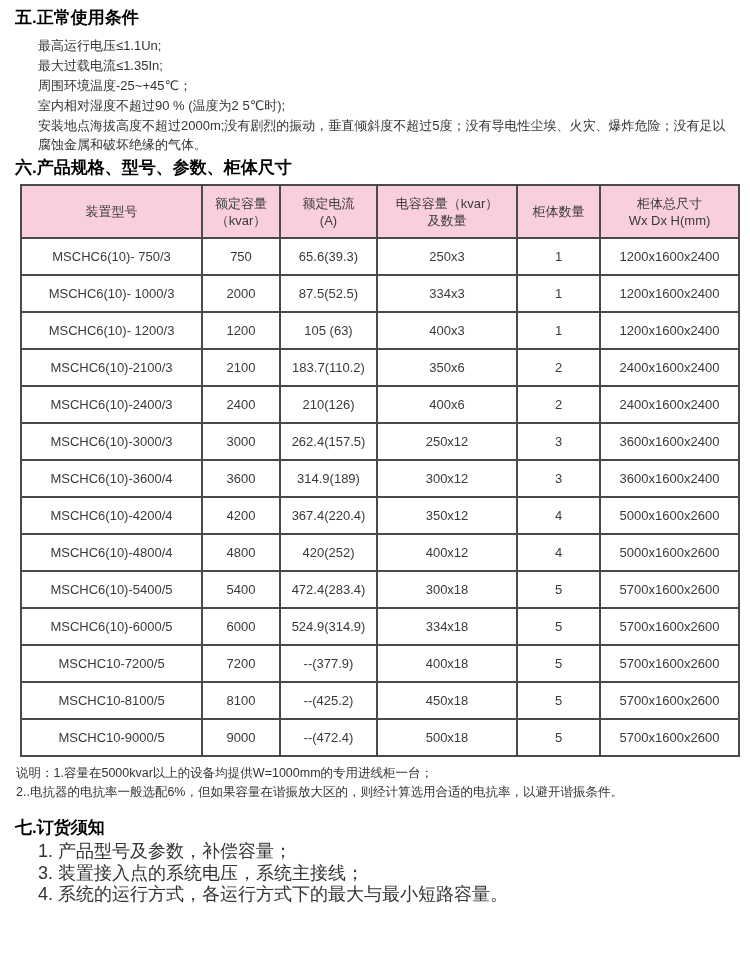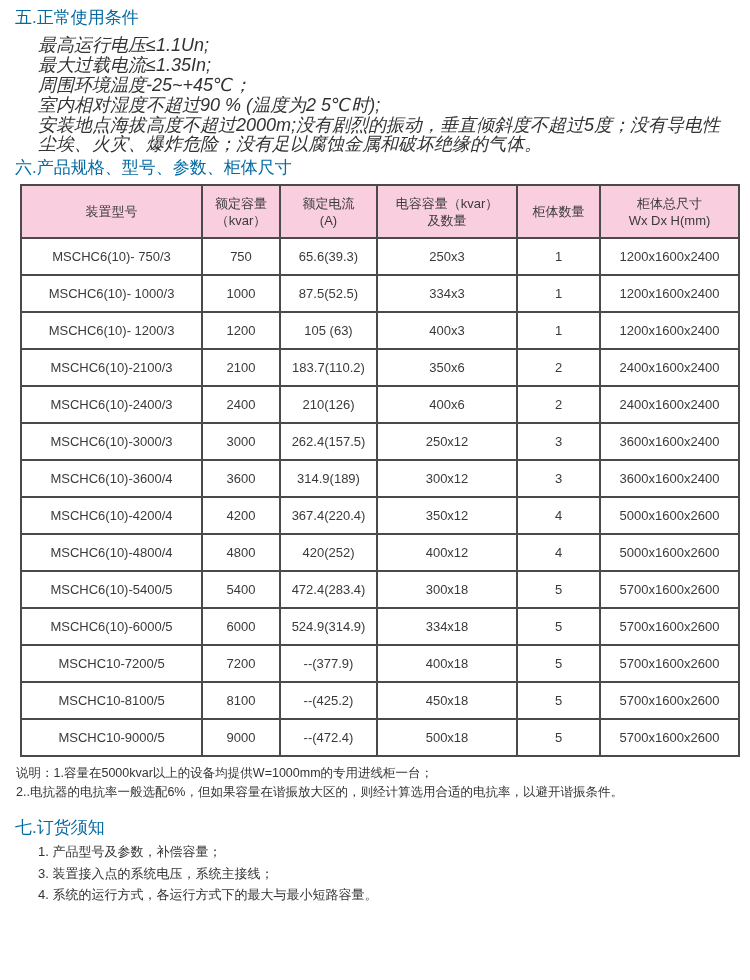--- a/index.html
+++ b/index.html
@@ -8,32 +8,32 @@
     width: 750px;
     height: 980px;
     background: #ffffff;
     font-family: "Liberation Sans", "DejaVu Sans", sans-serif;
     color: #333333;
     overflow: hidden;
   }
   .page { padding: 6px 15px 0 15px; }
 
   .section-heading {
-    color: #0369a1;
+    color: #000000;
     font-size: 17px;
-    font-weight: normal;
+    font-weight: bold;
     line-height: 20px;
     margin: 0;
   }
   .heading-5 { margin: 2px 0 8px 0; }
   .heading-6 { margin: 4px 0 0 0; }
   .heading-7 { margin: 6px 0 0 0; }
 
   .cond-list { margin: 0 0 0 23px; width: 697px; }
-  .cond-item { font-size: 18px; line-height: 19px; margin-bottom: 1px; font-style: italic; }
+  .cond-item { font-size: 13px; line-height: 19px; margin-bottom: 1px; }
 
   table.spec-table {
     border-collapse: collapse;
     table-layout: fixed;
     width: 718px;
     margin: 6px 0 0 5px;
   }
   .spec-table th, .spec-table td {
     border: 2px solid #4a4a4a;
     text-align: center;
@@ -54,21 +54,21 @@
   col.c2 { width: 78px; }
   col.c3 { width: 97px; }
   col.c4 { width: 140px; }
   col.c5 { width: 83px; }
   col.c6 { width: 139px; }
 
   .notes { margin: 7px 0 16px 1px; }
   .note-line { font-size: 12.5px; line-height: 19px; }
 
   .order-list { margin: 3px 0 0 23px; }
-  .order-item { font-size: 13px; line-height: 21.5px; }
+  .order-item { font-size: 18px; line-height: 21.5px; }
 </style>
 </head>
 <body>
 
 <div class="page">
 
   <h2 class="section-heading heading-5">五.正常使用条件</h2>
 
   <div class="cond-list">
       <div class="cond-item">最高运行电压≤1.1Un;</div>
@@ -103,21 +103,21 @@
         <tr>
           <td>MSCHC6(10)- 750/3</td>
           <td>750</td>
           <td>65.6(39.3)</td>
           <td>250x3</td>
           <td>1</td>
           <td>1200x1600x2400</td>
         </tr>
         <tr>
           <td>MSCHC6(10)- 1000/3</td>
-          <td>1000</td>
+          <td>2000</td>
           <td>87.5(52.5)</td>
           <td>334x3</td>
           <td>1</td>
           <td>1200x1600x2400</td>
         </tr>
         <tr>
           <td>MSCHC6(10)- 1200/3</td>
           <td>1200</td>
           <td>105 (63)</td>
           <td>400x3</td>

